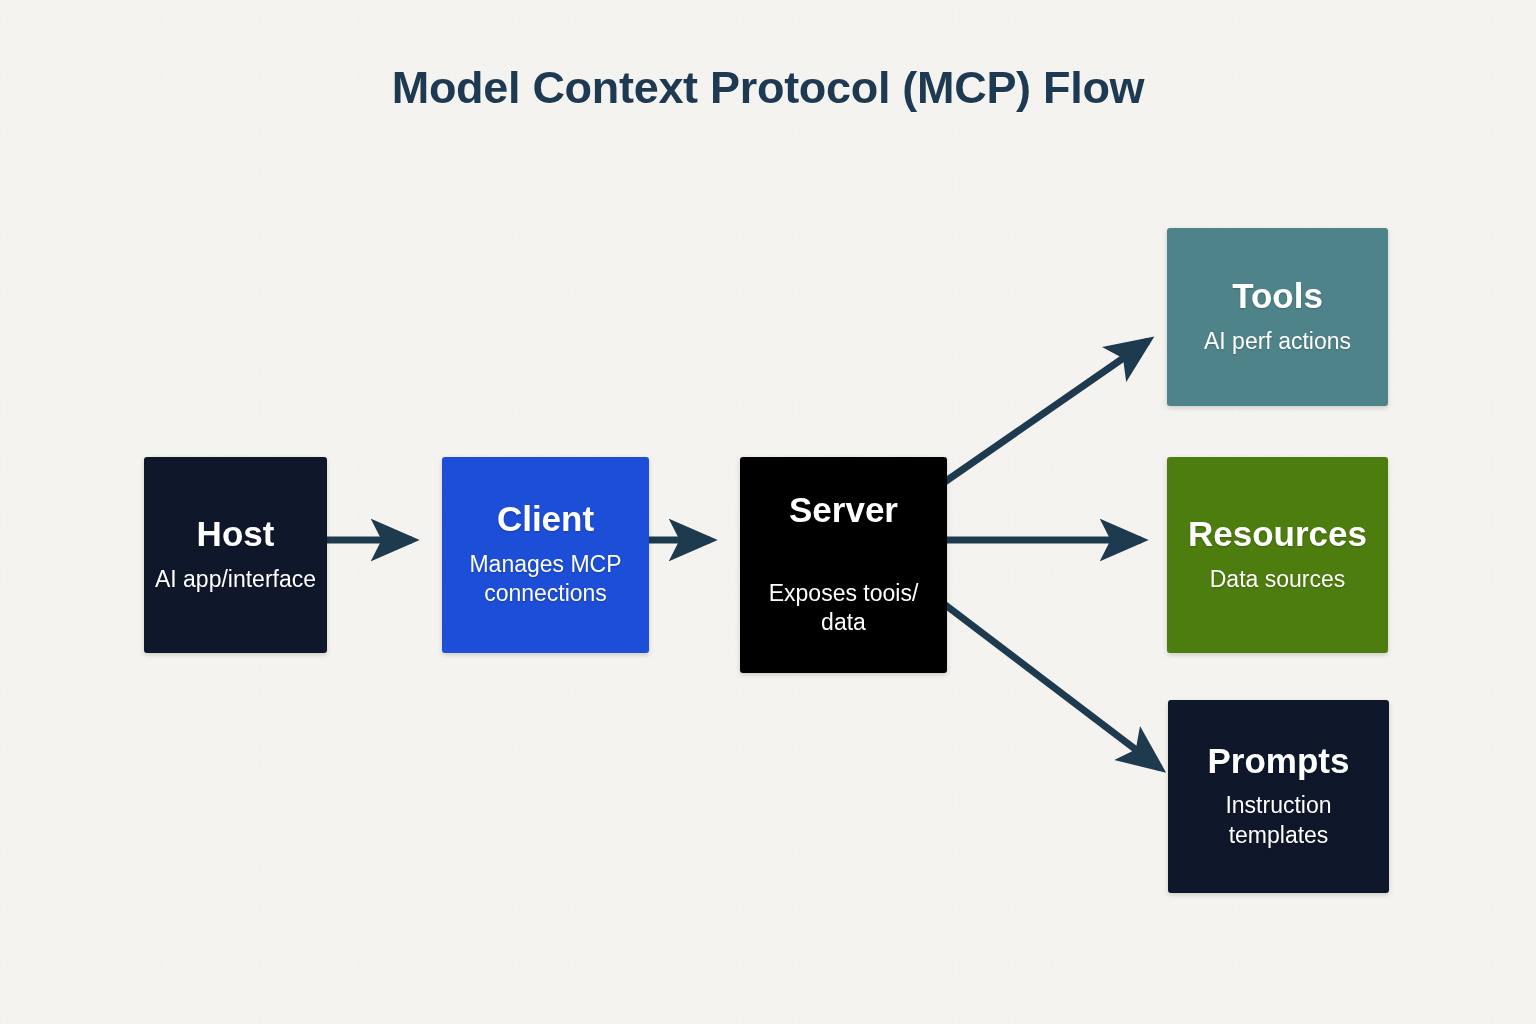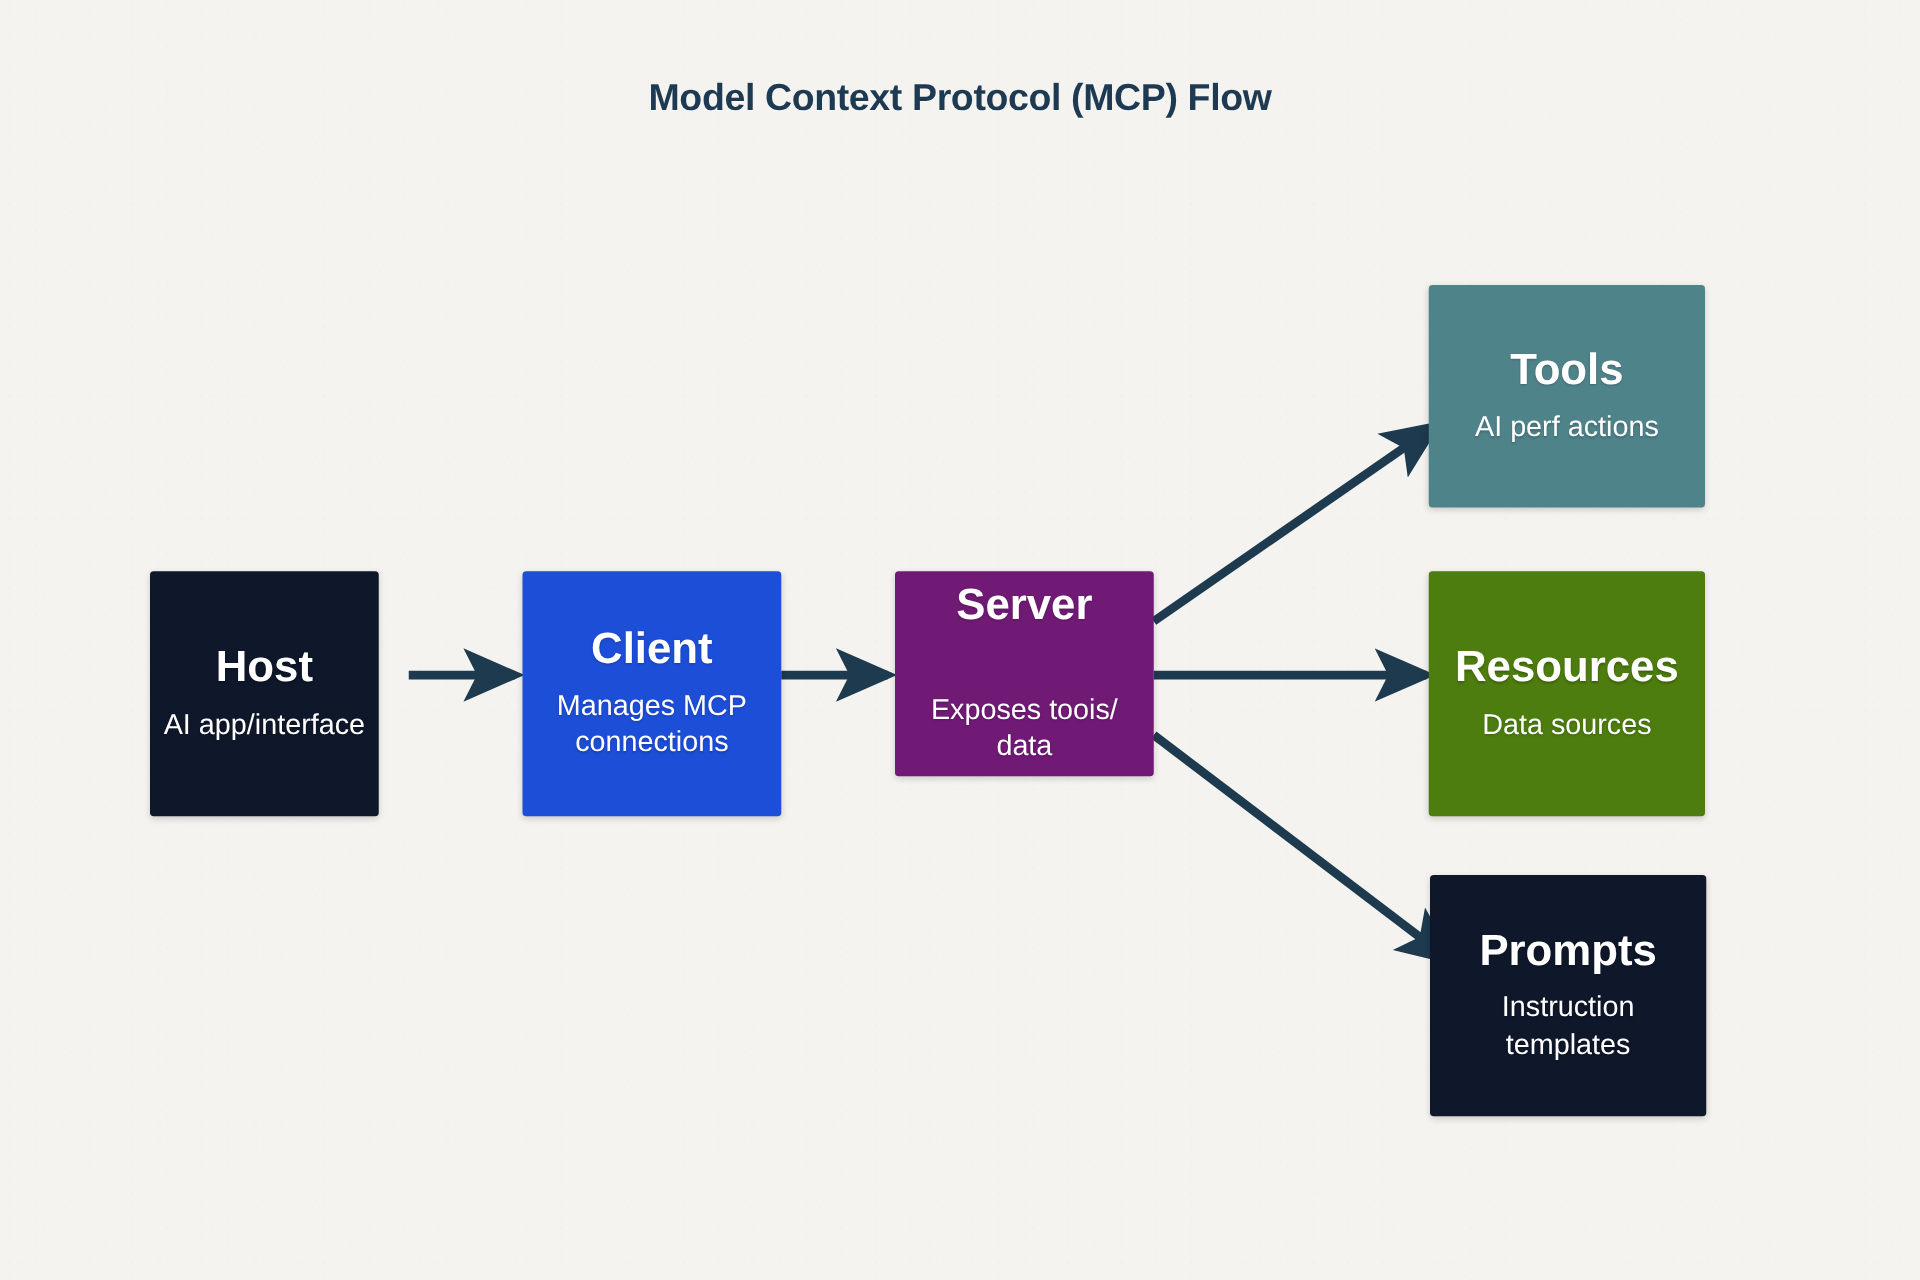--- a/index.html
+++ b/index.html
@@ -32,40 +32,41 @@
       radial-gradient(circle at 85% 18%, rgba(0,0,0,.012) 0 1px, transparent 1px);
     background-size: 7px 7px, 11px 11px, 9px 9px;
   }
 
   #title {
     position: absolute;
     left: 0;
     top: 62px;
     width: 1536px;
     text-align: center;
-    font-size: 30px;
+    font-size: 45px;
     font-weight: bold;
     color: #1e3a53;
     letter-spacing: -0.3px;
     text-shadow: 0 1px 0 rgba(255,255,255,.55);
     white-space: nowrap;
   }
 
   .node {
     position: absolute;
     box-sizing: border-box;
     display: flex;
     flex-direction: column;
     align-items: center;
     justify-content: center;
     color: #ffffff;
     text-align: center;
     border-radius: 3px;
     box-shadow: 0 2px 5px rgba(0,0,0,.16);
     z-index: 3;
+    margin-left: 24px;
   }
   .node .n-title {
     font-size: 35px;
     font-weight: bold;
     line-height: 1.05;
     text-shadow: 0 1px 2px rgba(0,0,0,.22);
     margin-bottom: 12px;
   }
   .node .n-sub {
     font-size: 23px;
@@ -115,21 +116,21 @@
   <div class="node" style="left: 120px; top: 457px; width: 183px; height: 196px; background: #0f172a;">
     <div class="n-title">Host</div>
     <div class="n-sub">AI app/interface</div>
   </div>
 
   <div class="node" style="left: 418px; top: 457px; width: 207px; height: 196px; background: #1d4ed8;">
     <div class="n-title">Client</div>
     <div class="n-sub">Manages MCP connections</div>
   </div>
 
-  <div class="node" style="left: 716px; top: 457px; width: 207px; height: 164px; background: #701a75; gap: 38px;">
+  <div class="node" style="left: 716px; top: 457px; width: 207px; height: 216px; background: #000000; gap: 38px;">
     <div class="n-title">Server</div>
     <div class="n-sub">Exposes toois/ data</div>
   </div>
 
   <div class="node" style="left: 1143px; top: 228px; width: 221px; height: 178px; background: rgb(79, 131, 138);">
     <div class="n-title">Tools</div>
     <div class="n-sub">AI perf actions</div>
   </div>
 
   <div class="node" style="left: 1143px; top: 457px; width: 221px; height: 196px; background: #4d7c0f;">

